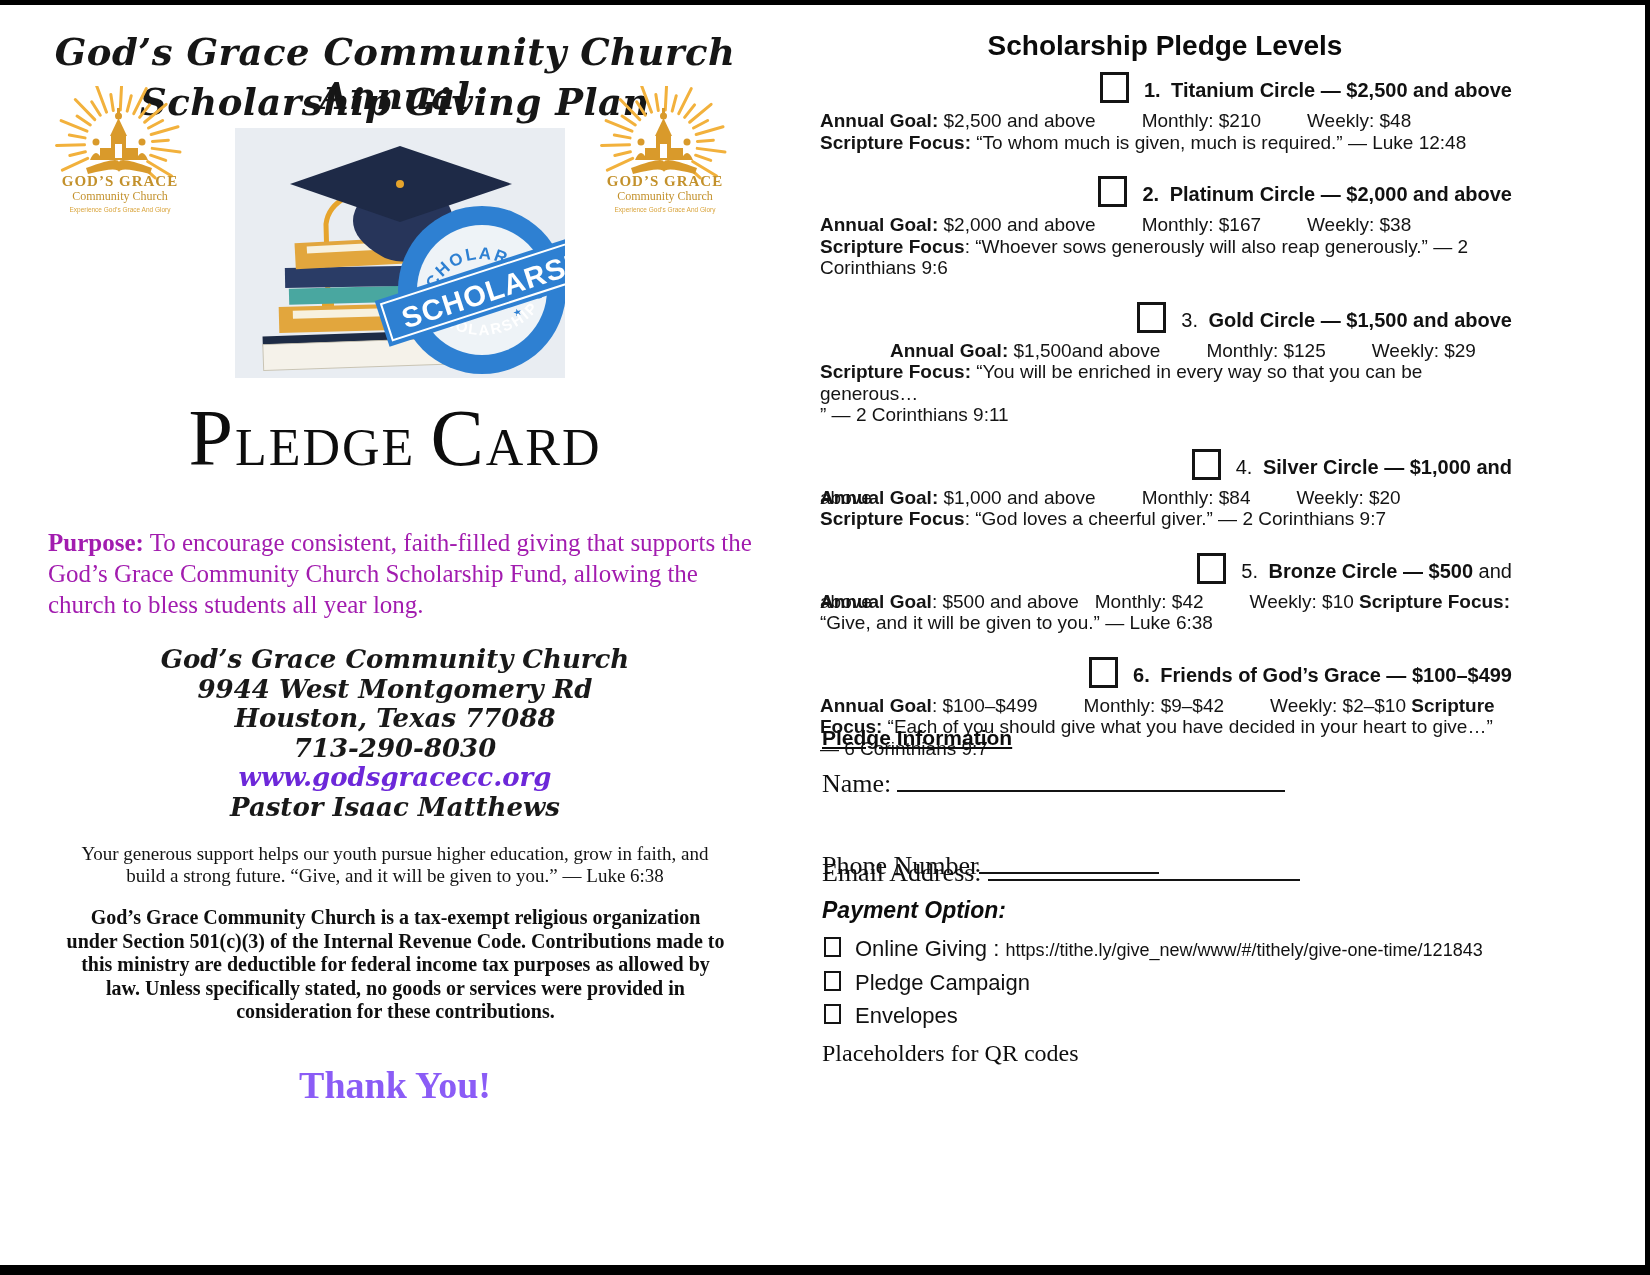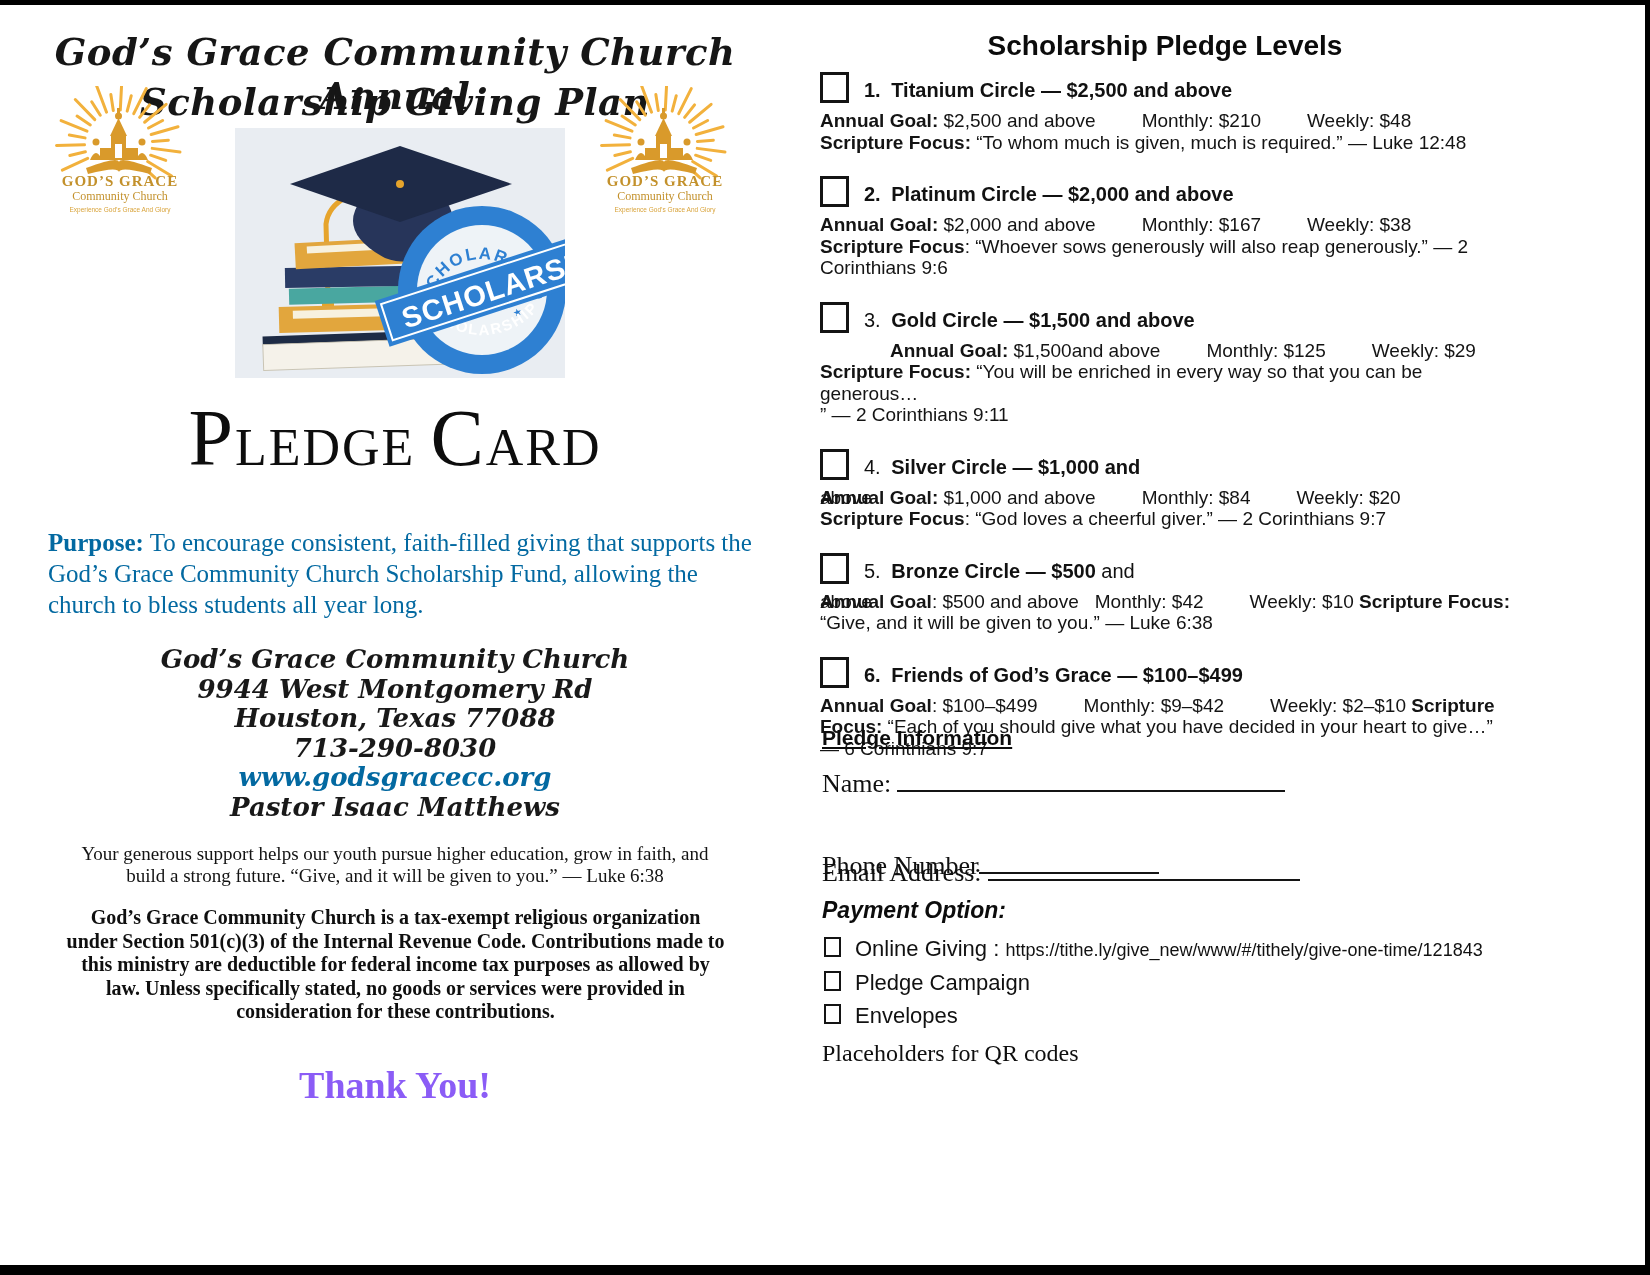--- a/index.html
+++ b/index.html
@@ -22,44 +22,44 @@
   .logo.right{left:595px;}
 
   .photo{position:absolute;left:235px;top:128px;width:330px;height:250px;overflow:hidden;}
 
   .pledge-head{position:absolute;left:0;top:392px;width:790px;text-align:center;
                font-family:"Liberation Serif",serif;color:#0d0d0d;letter-spacing:2px;}
   .pledge-head .big{font-size:80px;line-height:92px;}
   .pledge-head .small{font-size:52px;}
 
   .purpose{position:absolute;left:48px;top:502px;width:705px;
-           font-family:"Liberation Serif",serif;font-size:25px;line-height:31px;color:#0369a1;}
+           font-family:"Liberation Serif",serif;font-size:25px;line-height:31px;color:#a21caf;}
   .purpose .b{font-weight:700;}
 
   .contact{position:absolute;left:0;top:645px;width:790px;text-align:center;
            font-family:"DejaVu Serif",serif;font-style:italic;font-weight:700;
            font-size:26px;line-height:29.5px;color:#191919;}
-  .contact .web{color:#0369a1;}
+  .contact .web{color:#6d28d9;}
 
   .support{position:absolute;left:0;top:843px;width:790px;text-align:center;
            font-family:"Liberation Serif",serif;font-size:19px;line-height:22px;color:#131313;}
 
   .tax{position:absolute;left:63px;top:906px;width:665px;text-align:center;
        font-family:"Liberation Serif",serif;font-weight:700;font-size:20px;line-height:23.5px;color:#0f0f0f;}
 
   .thanks{position:absolute;left:0;top:1063px;width:790px;text-align:center;
           font-family:Liberation Serif, serif;font-weight:700;font-size:38px;color:#8b5cf6;}
 
   
   .r-head{position:absolute;left:820px;top:30px;width:690px;text-align:center;
           font-weight:700;font-size:28px;color:#0b0b0b;}
 
   .levels{position:absolute;left:820px;top:72px;width:692px;}
   .lvl{margin-bottom:23px;}
-  .lvl-head{margin:0 0 5px 0;font-size:20px;line-height:30px;}
+  .lvl-head{margin:0 0 5px 0;font-size:20px;line-height:30px;text-align:right;}
   .lvl-box{display:inline-block;width:23px;height:25px;border:3px solid #141414;background:#fff;
            vertical-align:-6px;margin-right:15px;}
   .lvl-num{font-weight:700;margin-right:5px;}
   .lvl-num.plain{font-weight:400;}
   .lvl-title{font-weight:700;}
   .lvl-tail{font-weight:400;}
   .lvl-body{margin:0;font-size:19px;line-height:21.5px;color:#141414;}
   .lvl-body .b{font-weight:700;}
   .gap,.ind{display:inline-block;height:1px;}
   .overlap{position:relative;font-weight:700;}

